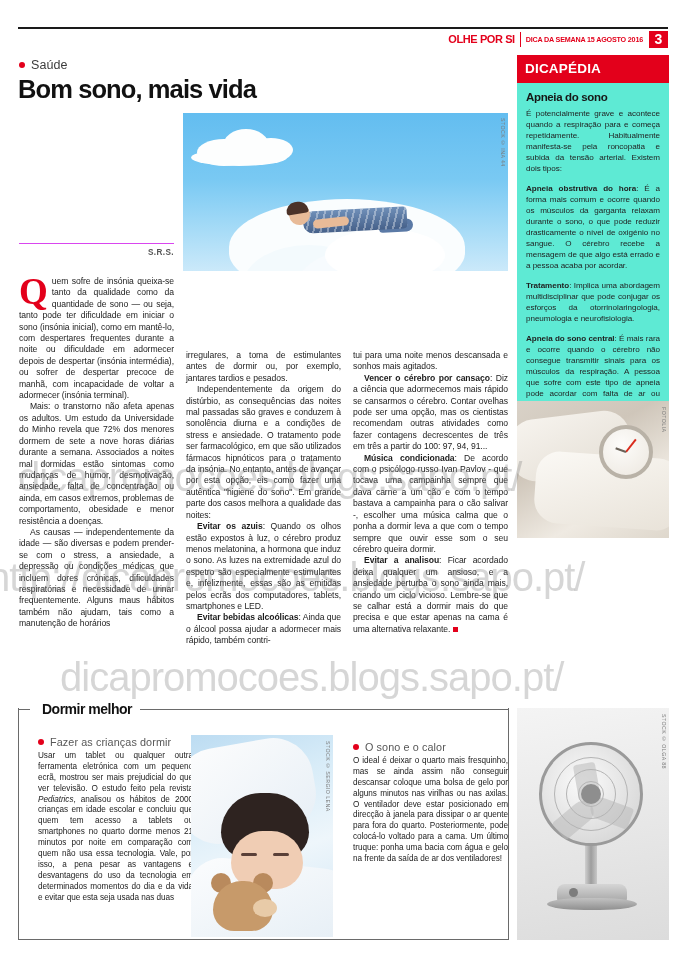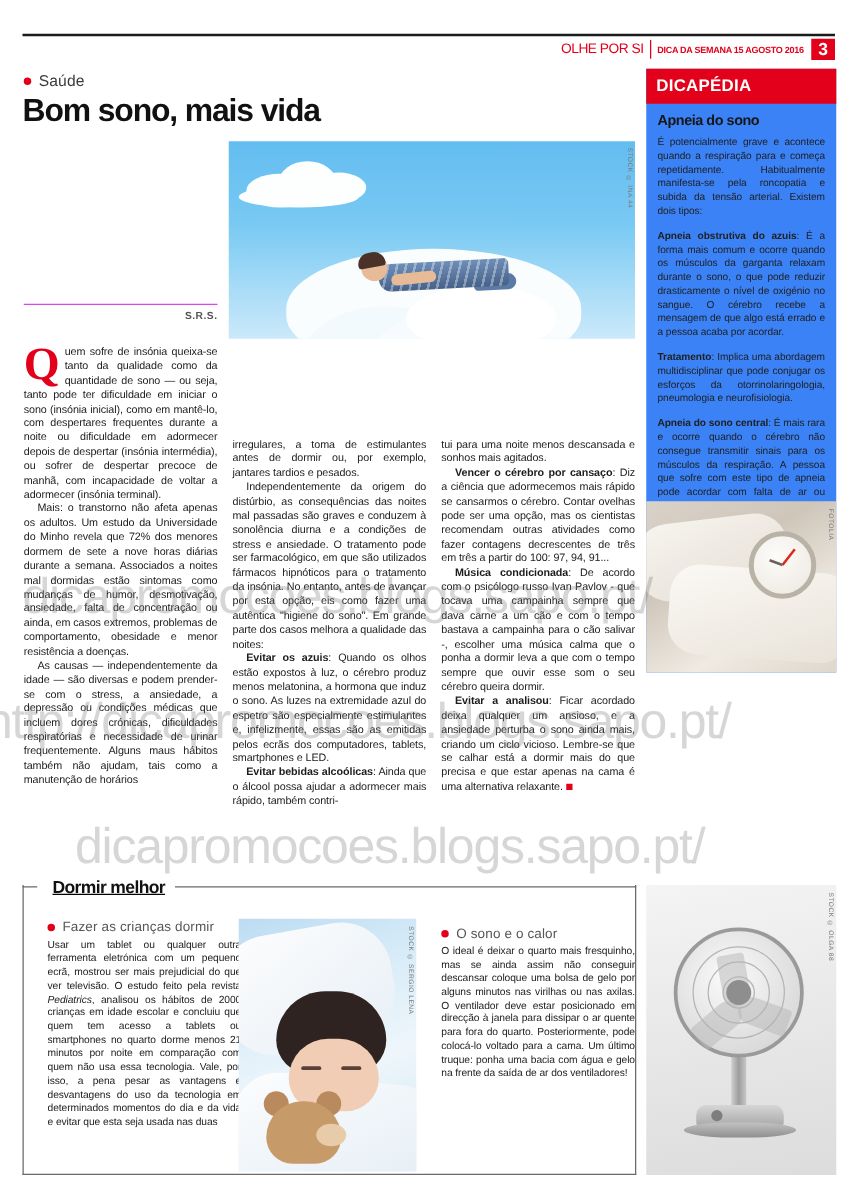--- a/index.html
+++ b/index.html
@@ -14,21 +14,21 @@
   
   .header-rule {
     position: absolute; left: 18px; top: 27px; width: 650px; height: 2px;
     background: #1a1a1a;
   }
   .header-bar {
     position: absolute; right: 18px; top: 31px;
     display: flex; align-items: stretch; height: 17px;
   }
   .hdr-brand {
-    color: #e3001b; font-weight: normal; font-size: 11px;
+    color: #e3001b; font-weight: bold; font-size: 11px;
     letter-spacing: -0.4px; line-height: 17px; white-space: nowrap;
     padding-right: 5px;
   }
   .hdr-sep { width: 1px; background: #e3001b; margin: 1px 5px 1px 0; }
   .hdr-meta {
     color: #e3001b; font-size: 7.2px; font-weight: bold;
     letter-spacing: -0.2px; line-height: 17px; white-space: nowrap;
     padding-right: 6px;
   }
   .hdr-page {
@@ -135,21 +135,21 @@
     color: #e3001b; padding: 1px 4px 0 0; font-family: "Liberation Serif", serif;
   }
   .endmark {
     display: inline-block; width: 5px; height: 5px; background: #e3001b;
     margin-left: 3px; vertical-align: baseline;
   }
 
   
   .sidebar {
     position: absolute; left: 517px; top: 55px; width: 152px; height: 483px;
-    background: #3b82f6;
+    background: #5eead4;
   }
   .sb-head {
     background: #e3001b; color: #fff; font-weight: bold; font-size: 13.5px;
     letter-spacing: .2px; padding: 6px 8px 7px; 
   }
   .sb-body { padding: 8px 9px 0 9px; }
   .sb-title {
     font-size: 11.5px; font-weight: bold; color: #161616;
     letter-spacing: -0.35px; margin-bottom: 5px;
   }
@@ -190,21 +190,21 @@
   }
   .credit-sb { right: 2px; top: 6px; }
 
   
   .bottom-box {
     position: absolute; left: 18px; top: 708px; width: 491px; height: 232px;
     border: 1px solid #6a6a6a; border-top: none;
   }
   .bb-title-wrap {
     position: absolute; left: 18px; top: 699px; width: 491px; height: 20px;
-    display: flex; align-items: center; text-decoration: underline;
+    display: flex; align-items: center;
   }
   .bb-title {
     font-size: 14px; font-weight: bold; color: #111; letter-spacing: -0.5px;
     background: #fff; padding: 0 8px 0 12px; white-space: nowrap;
   }
   .bb-line-left { width: 12px; height:1px; background:#6a6a6a; }
   .bb-line-right { flex: 1; height: 1px; background: #6a6a6a; }
 
   .bb-col {
     position: absolute; width: 155px;
@@ -385,21 +385,21 @@
     <p><b>Vencer o cérebro por cansaço</b><span>: Diz a ciência que adormecemos mais rápido se cansarmos o cérebro. Contar ovelhas pode ser uma opção, mas os cientistas recomendam outras atividades como fazer contagens decrescentes de três em três a partir do 100: 97, 94, 91...</span></p>
     <p><b>Música condicionada</b><span>: De acordo com o psicólogo russo Ivan Pavlov - que tocava uma campainha sempre que dava carne a um cão e com o tempo bastava a campainha para o cão salivar -, escolher uma música calma que o ponha a dormir leva a que com o tempo sempre que ouvir esse som o seu cérebro queira dormir.</span></p>
     <p><b>Evitar a analisou</b><span>: Ficar acordado deixa qualquer um ansioso, e a ansiedade perturba o sono ainda mais, criando um ciclo vicioso. Lembre-se que se calhar está a dormir mais do que precisa e que estar apenas na cama é uma alternativa relaxante.</span><span class="endmark"></span></p>
   </div>
 
   <aside class="sidebar">
     <div class="sb-head">DICAPÉDIA</div>
     <div class="sb-body">
       <div class="sb-title">Apneia do sono</div>
       <p class="sb-p">É potencialmente grave e acontece quando a respiração para e começa repetidamente. Habitualmente manifesta-se pela roncopatia e subida da tensão arterial. Existem dois tipos:</p>
-      <p class="sb-p"><b>Apneia obstrutiva do azuis</b><span>: É a forma mais comum e ocorre quando os músculos da garganta relaxam durante o sono, o que pode reduzir drasticamente o nível de oxigénio no sangue. O cérebro recebe a mensagem de que algo está errado e a pessoa acaba por acordar.</span></p>
+      <p class="sb-p"><b>Apneia obstrutiva do hora</b><span>: É a forma mais comum e ocorre quando os músculos da garganta relaxam durante o sono, o que pode reduzir drasticamente o nível de oxigénio no sangue. O cérebro recebe a mensagem de que algo está errado e a pessoa acaba por acordar.</span></p>
       <p class="sb-p"><b>Tratamento</b><span>: Implica uma abordagem multidisciplinar que pode conjugar os esforços da otorrinolaringologia, pneumologia e neurofisiologia.</span></p>
       <p class="sb-p"><b>Apneia do sono central</b><span>: É mais rara e ocorre quando o cérebro não consegue transmitir sinais para os músculos da respiração. A pessoa que sofre com este tipo de apneia pode acordar com falta de ar ou sentir dificuldade em manter o sono.</span></p>
     </div>
     <div class="sb-photo">
       <div class="pillow"></div>
       <div class="pillow2"></div>
       <div class="clock-ring">
         <div class="clock-hand"></div>
         <div class="clock-hand2"></div>
       </div>

